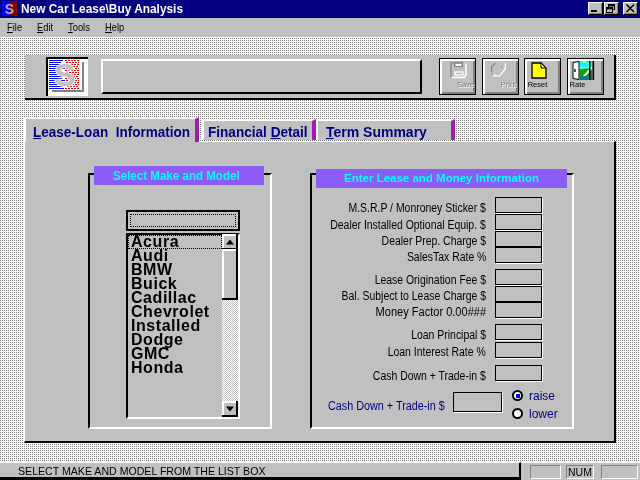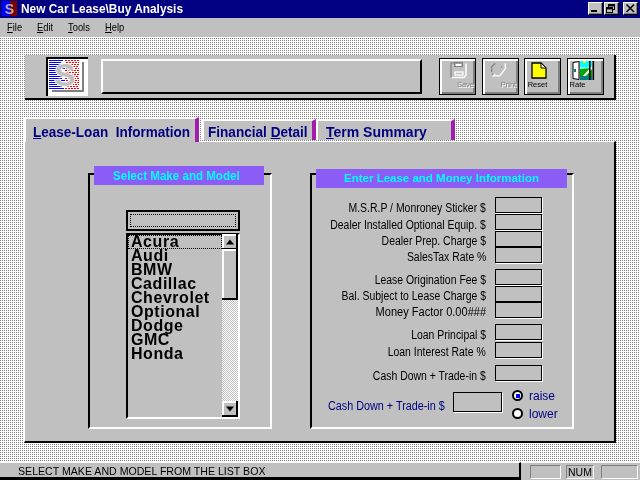--- a/index.html
+++ b/index.html
@@ -242,23 +242,24 @@
 <div id="lframe" class="frame3d abs"></div>
 <div id="lhdr" class="hdr abs"><span>Select Make and Model</span></div>
 <div id="combo" class="abs">
     <div class="foc"></div>
   </div>
 <div id="list" class="abs">
   <div class="items">
     <div class="it f">Acura</div>
     <div class="it">Audi</div>
     <div class="it">BMW</div>
+    <div class="it">Buick</div>
     <div class="it">Cadillac</div>
     <div class="it">Chevrolet</div>
-    <div class="it">Optional</div>
+    <div class="it">Installed</div>
     <div class="it">Dodge</div>
     <div class="it">GMC</div>
     <div class="it">Honda</div>
   </div>
 </div>
 <div id="sbar" class="abs">
   <div id="sup" class="sbtn">
       <div class="arr up"></div>
     </div>
   <div id="sth"></div>

